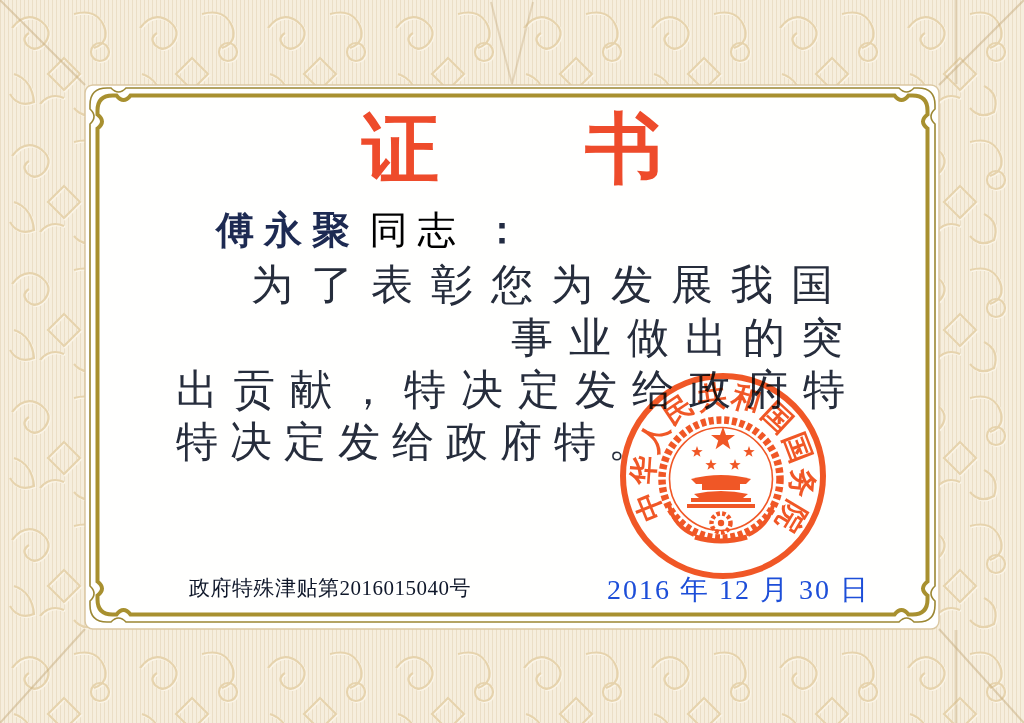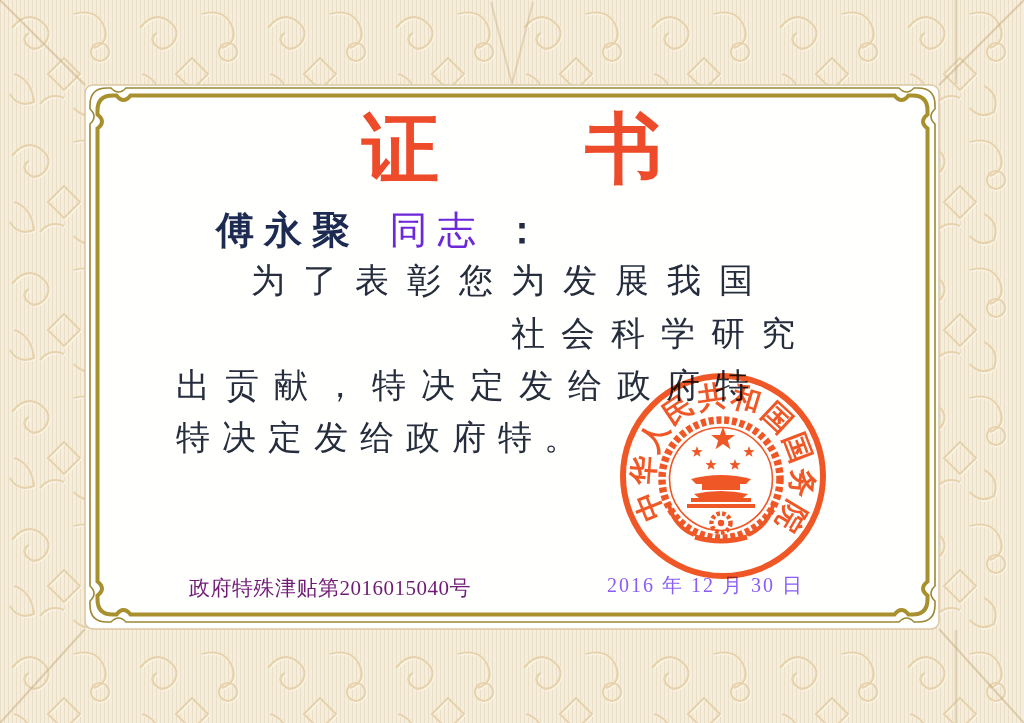--- a/index.html
+++ b/index.html
@@ -19,31 +19,31 @@
   .content{position:absolute;inset:0;}
   .txt{position:absolute;line-height:1.05;white-space:nowrap;}
   .title-row{
     position:absolute;left:97px;top:111px;width:830px;
     display:flex;justify-content:center;gap:146px;
     font-size:77px;font-weight:700;color:var(--title_red,#ee4b2b);
     line-height:1;
   }
   .name-row{left:216px;top:211px;font-size:38px;color:var(--name_blue,#1d2a52);}
   .name-row .name{font-weight:700;letter-spacing:10px;text-align:right;}
-  .name-row .suffix{letter-spacing:10px;margin-left:20px;color:#6d28d9;}
+  .name-row .suffix{letter-spacing:10px;margin-left:0;color:#000000;}
   .name-row .colon{margin-left:8px;color:#222b42;font-weight:700;}
-  .bline{font-size:34px;color:var(--text_dark,#262d3c);}
+  .bline{font-size:42px;color:var(--text_dark,#262d3c);}
   .l1{left:251px;top:263px;letter-spacing:18px;}
   .l2-field{left:253px;top:321px;font-size:33px;font-weight:700;
             letter-spacing:1px;color:var(--name_blue,#1d2a52);}
   .l2-rest{left:511px;top:316px;letter-spacing:16px;}
   .l3{left:176px;top:368px;letter-spacing:15px;}
   .l4{left:176px;top:420px;letter-spacing:12px;}
-  .serial{left:189px;top:577px;font-size:21px;letter-spacing:.5px;color:#701a75;}
-  .date{left:607px;top:575px;font-size:20px;letter-spacing:2px;color:#8b5cf6;}
+  .serial{left:189px;top:577px;font-size:21px;letter-spacing:.5px;color:#0f172a;}
+  .date{left:607px;top:575px;font-size:28px;letter-spacing:2px;color:#1d4ed8;}
   .seal{
     position:absolute;left:613px;top:366px;width:220px;height:220px;
     mix-blend-mode:multiply;opacity:.95;
   }
   .seal text{
     font-family:"Liberation Serif","DejaVu Serif",serif;
     font-size:29px;font-weight:700;fill:var(--seal_red,#f04e1a);
   }
 </style>
 </head>
@@ -110,21 +110,21 @@
     </div>
 
     <div class="txt name-row">
       <span class="name">傅永聚</span>
       <span class="suffix">同志</span>
       <span class="colon">：</span>
     </div>
 
     <div class="txt bline l1">为了表彰您为发展我国</div>
 
-    <span class="txt bline l2-rest">社会科学研究</span>
+    <span class="txt bline l2-rest">事业做出的突</span>
 
     <div class="txt bline l3">出贡献，特决定发给政府特</div>
     <div class="txt bline l4">特决定发给政府特。</div>
 
     <div class="txt serial">政府特殊津贴第2016015040号</div>
     <div class="txt date">2016 年 12 月 30 日</div>
   </div>
 
   <svg class="seal" viewBox="-110 -110 220 220">
     <defs>

